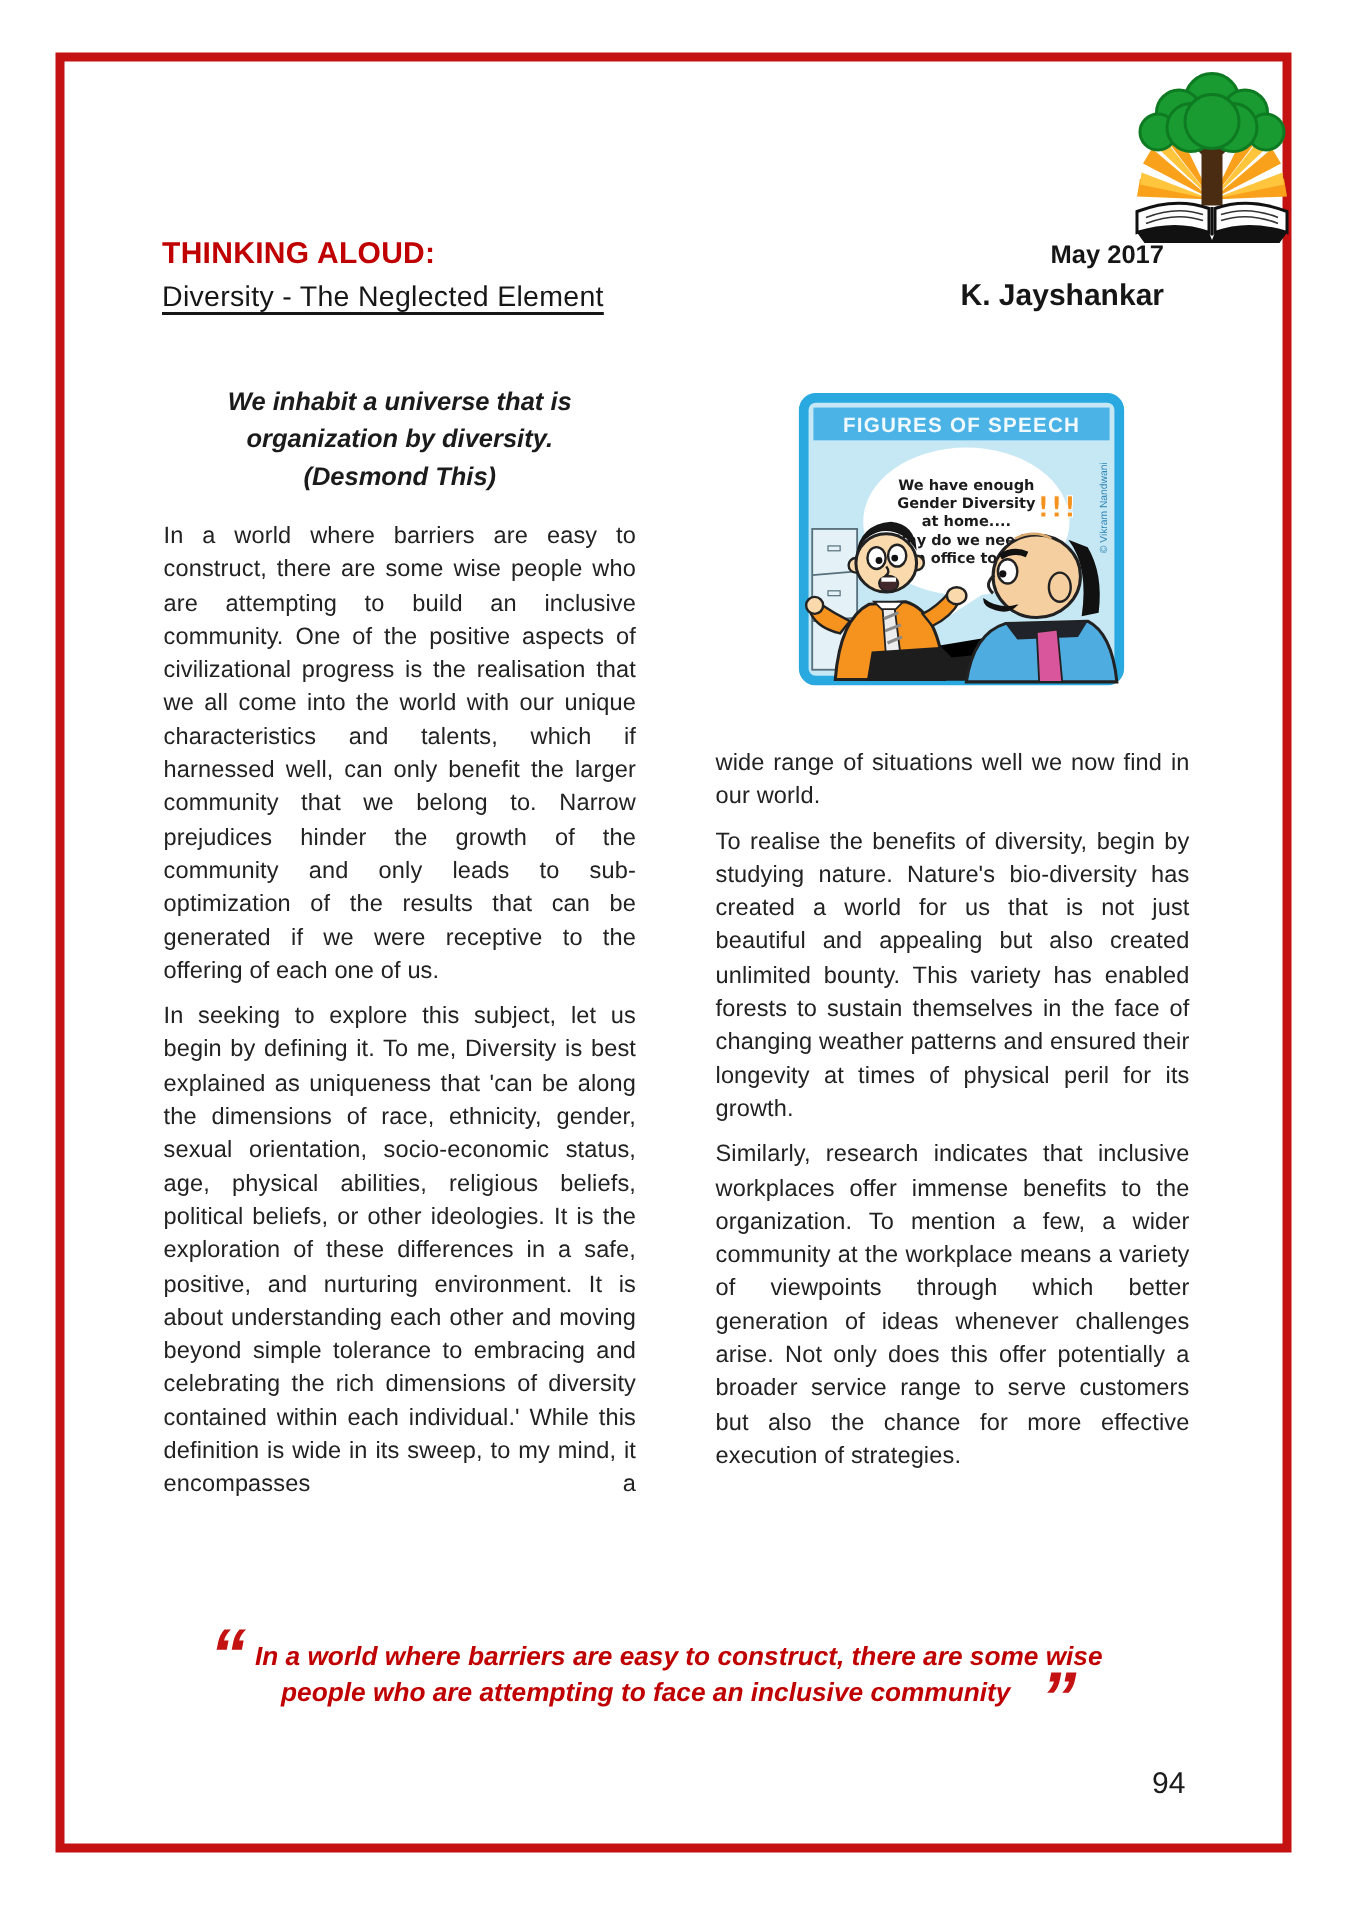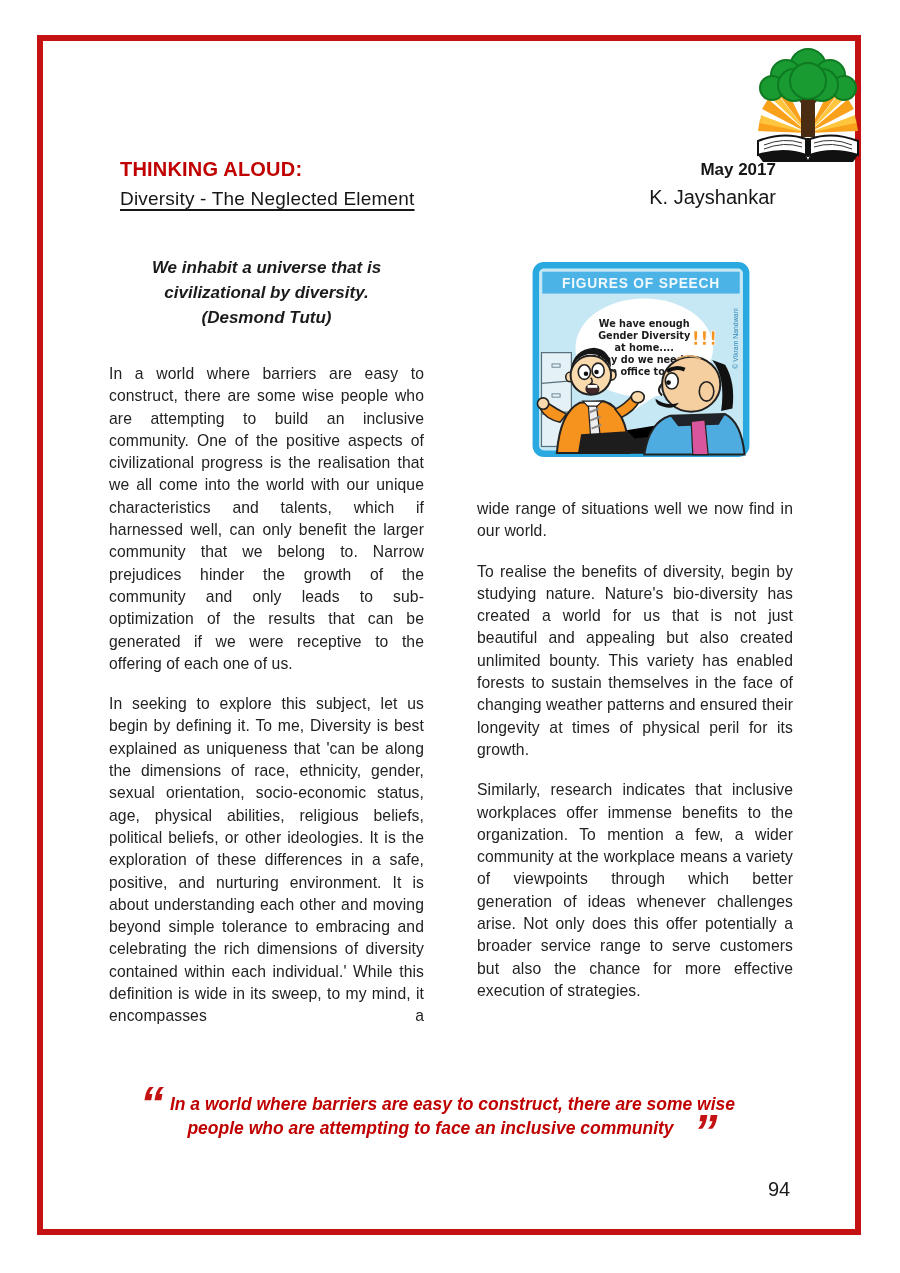--- a/index.html
+++ b/index.html
@@ -8,40 +8,40 @@
     width:900px; height:1273px; position:relative; overflow:hidden;
     font-family:"Liberation Sans", sans-serif; color:#222;
   }
   .frame {
     position:absolute; left:37px; top:35px; width:824px; height:1200px;
     border:6px solid #C41111; background:transparent;
   }
   .logo-box { position:absolute; left:742px; top:44px; width:132px; height:122px; }
   .logo-box svg { width:100%; height:100%; }
 
-  .header-left { position:absolute; left:120px; top:158px; }
+  .header-left { position:absolute; left:108px; top:158px; }
   .section-title { font-size:20px; font-weight:bold; color:#C00000; letter-spacing:0.2px; }
   .article-title {
     margin-top:7px; font-size:19px; font-weight:normal; color:#161616;
     text-decoration:underline; text-decoration-thickness:2px; text-underline-offset:4px;
     letter-spacing:0.2px;
   }
   .header-right { position:absolute; right:124px; top:160px; text-align:right;margin-left:46px; }
   .issue-date { font-size:17px; font-weight:bold; color:#161616; }
-  .author-name { margin-top:6px; font-size:20px; font-weight:normal; color:#161616; }
+  .author-name { margin-top:6px; font-size:20px; font-weight:bold; color:#161616; }
 
   .col-left  { position:absolute; left:109px;  top:255px; width:315px; }
   .col-right { position:absolute; left:477px; top:262px; width:316px; }
 
   .epigraph { text-align:center; font-style:italic; font-weight:bold; font-size:17px;
-    line-height:25px; color:#1b1b1b; margin-bottom:33px; }
+    line-height:25px; color:#1b1b1b; margin-bottom:17px; }
 
   .body-para {
     font-size:15.7px; line-height:22.3px; text-align:justify; color:#222;
-    margin-top:18px; letter-spacing:0.1px;
+    margin-top:8px; letter-spacing:0.1px;
   }
   .body-para.first { margin-top:0; }
   .body-para.justify-last { text-align-last:justify; }
 
   .cartoon-wrap { width:268px; height:195px; margin-left:30px; }
   .cartoon-wrap svg { width:100%; height:100%; }
   .col-right .body-para.after-image { margin-top:41px; }
 
   .pull-quote { position:absolute; left:145px; top:1092px; width:615px;
     color:#C00000; font-weight:bold; font-style:italic; font-size:17.5px; line-height:24px;
@@ -108,22 +108,22 @@
   <div class="article-title">Diversity - The Neglected Element</div>
 </div>
 <div class="header-right">
   <div class="issue-date">May 2017</div>
   <div class="author-name">K. Jayshankar</div>
 </div>
 
 <div class="col-left">
   <div class="epigraph">
     <div>We inhabit a universe that is</div>
-    <div>civilizational by diversity.</div>
-    <div>(Desmond Tutu)</div>
+    <div>organization by diversity.</div>
+    <div>(Desmond This)</div>
   </div>
   <p class="body-para first">In a world where barriers are easy to construct, there are some wise people who are attempting to build an inclusive community. One of the positive aspects of civilizational progress is the realisation that we all come into the world with our unique characteristics and talents, which if harnessed well, can only benefit the larger community that we belong to. Narrow prejudices hinder the growth of the community and only leads to sub-optimization of the results that can be generated if we were receptive to the offering of each one of us.</p>
   <p class="body-para justify-last">In seeking to explore this subject, let us begin by defining it. To me, Diversity is best explained as uniqueness that 'can be along the dimensions of race, ethnicity, gender, sexual orientation, socio-economic status, age, physical abilities, religious beliefs, political beliefs, or other ideologies. It is the exploration of these differences in a safe, positive, and nurturing environment. It is about understanding each other and moving beyond simple tolerance to embracing and celebrating the rich dimensions of diversity contained within each individual.' While this definition is wide in its sweep, to my mind, it encompasses a</p>
 </div>
 
 <div class="col-right">
   <div class="cartoon-wrap">
     <svg viewBox="0 0 268 241">
 
       <rect x="4" y="4" width="260" height="233" rx="10" fill="#C6E7F4" stroke="#2AA9E1" stroke-width="8"></rect>

